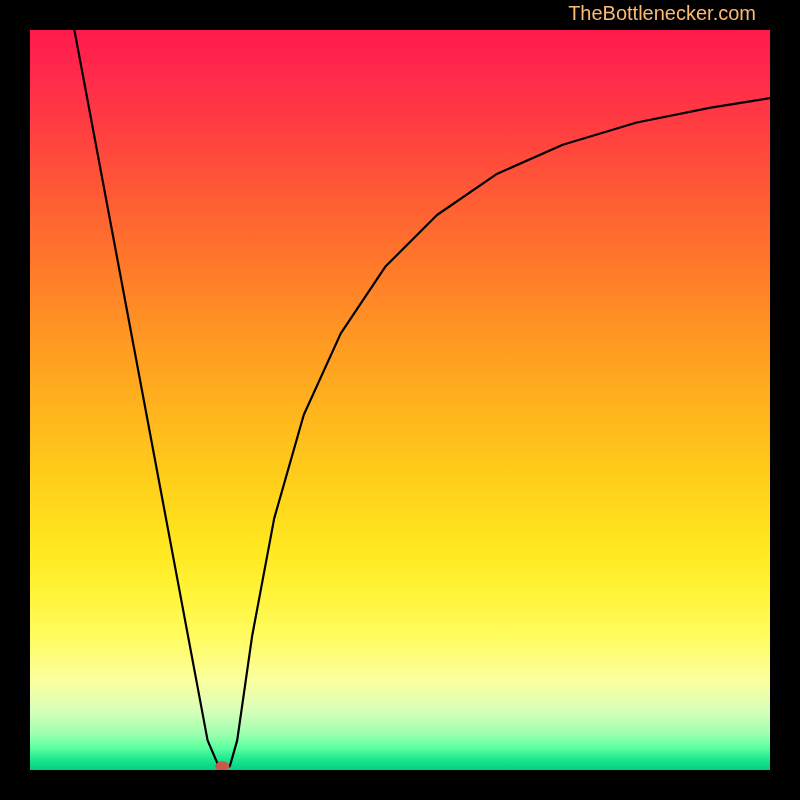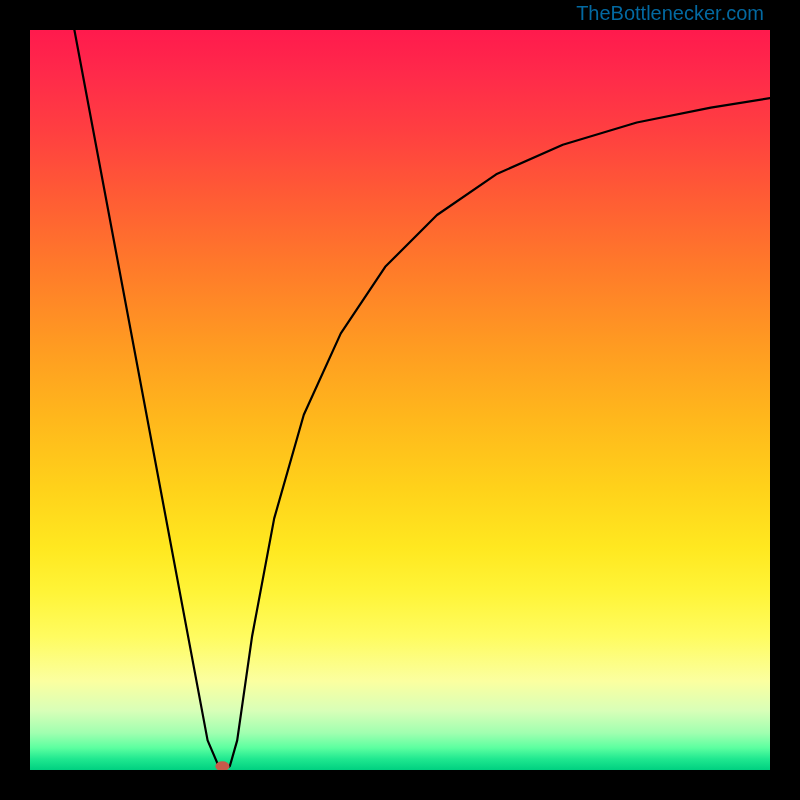--- a/index.html
+++ b/index.html
@@ -6,22 +6,22 @@
   body {
     width: 800px;
     height: 800px;
     background: #000000;
     position: relative;
     font-family: Arial, sans-serif;
   }
   .watermark {
     position: absolute;
     top: 2px;
-    right: 36px;
-    color: #0369a1;
+    right: 44px;
+    color: #fdba74;
     font-size: 20px;
     font-weight: normal;
     z-index: 10;
   }
   .plot-area {
     position: absolute;
     left: 30px;
     top: 30px;
     width: 740px;
     height: 740px;

